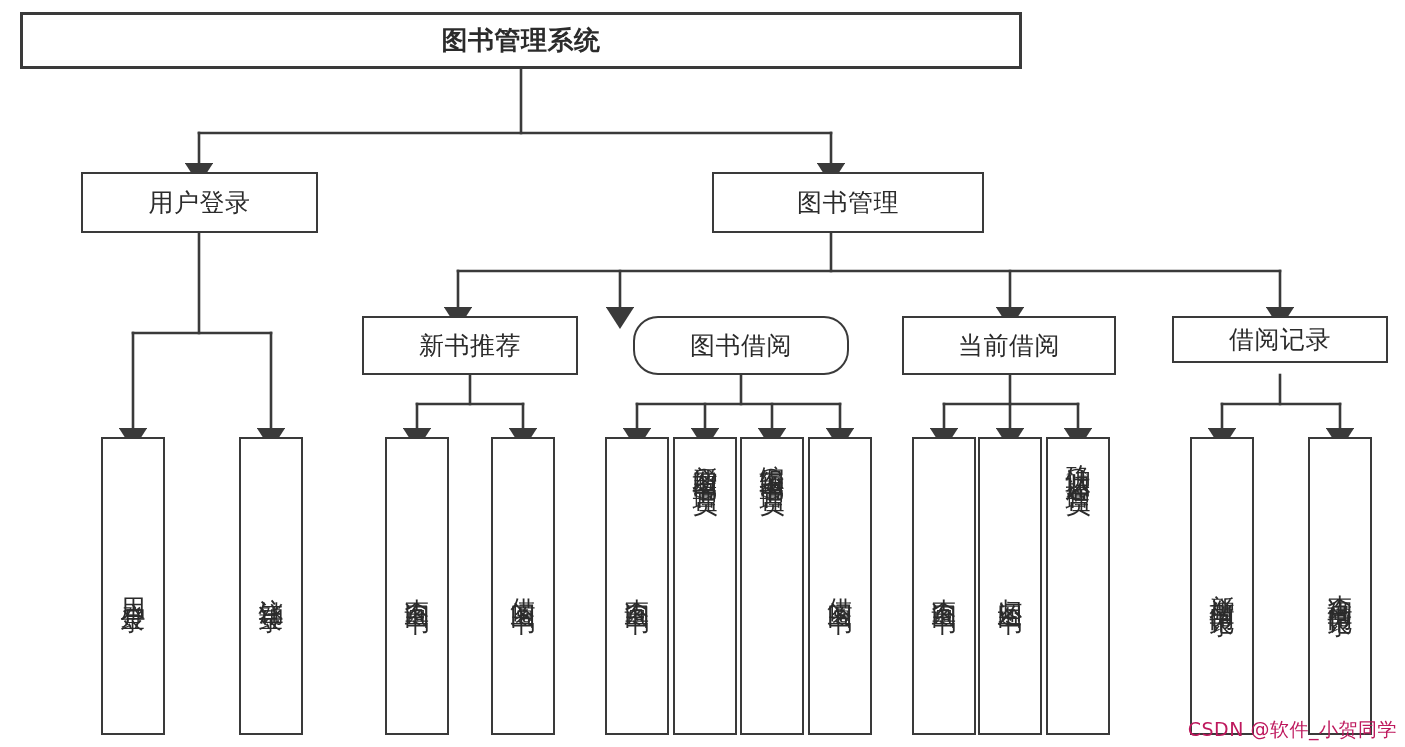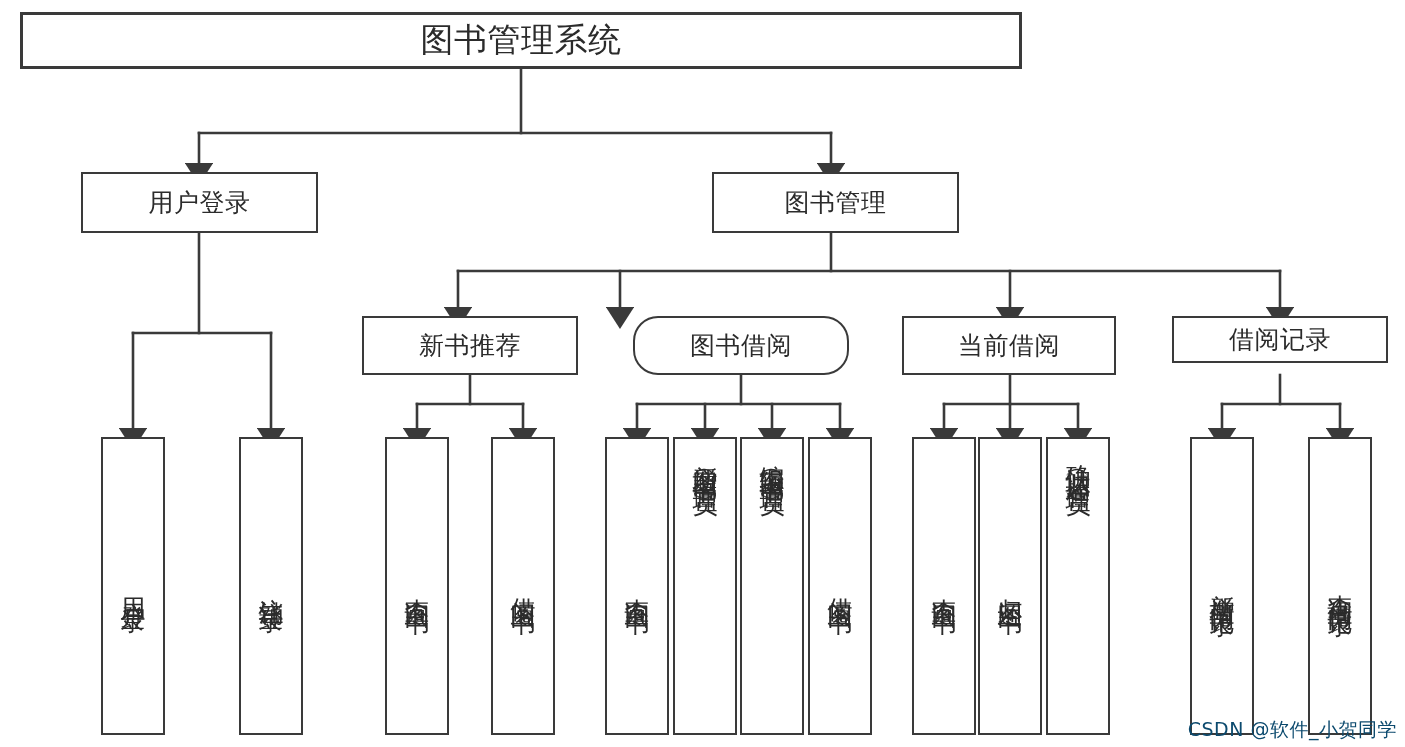--- a/index.html
+++ b/index.html
@@ -43,21 +43,22 @@
     line-height: 1.18;
     letter-spacing: 0.5px;
     color: #2b2b2b;
   }
   
   .node.horiz .node-label {
     font-size: 25px;
     white-space: nowrap;
   }
   .node.root .node-label {
-    font-size: 33px;
+    font-size: 26px;
+    font-weight: bold;
   }
   
   .node.vert {
     align-items: flex-start;
     justify-content: center;
     padding-top: 6px;
   }
   .node.vert .node-label {
     writing-mode: vertical-rl;
     text-orientation: upright;
@@ -69,21 +70,21 @@
   }
   .node.vert.centered {
     align-items: center;
     padding-top: 0;
   }
   .watermark {
     position: absolute;
     right: 8px;
     bottom: 4px;
     font-size: 19px;
-    color: #0c4a6e;
+    color: #be185d;
     white-space: nowrap;
     letter-spacing: 0.5px;
   }
 </style>
 </head>
 <body>
 
 <div id="stage">
 
   <svg id="edges" viewBox="0 0 1405 747" width="1405" height="747" xmlns="http://www.w3.org/2000/svg">
@@ -136,21 +137,21 @@
     </g>
   </svg>
 
   <div class="node root horiz" style="left:20px; top:12px; width:1002px; height:57px;">
     <span class="node-label">图书管理系统</span>
   </div>
 
   <div class="node horiz" style="left:81px; top:172px; width:237px; height:61px;">
     <span class="node-label">用户登录</span>
   </div>
-  <div class="node horiz" style="left:712px; top:172px; width:247px; height:61px;">
+  <div class="node horiz" style="left:712px; top:172px; width:272px; height:61px;">
     <span class="node-label">图书管理</span>
   </div>
 
   <div class="node horiz" style="left:362px; top:316px; width:216px; height:59px;align-items:center;">
     <span class="node-label">新书推荐</span>
   </div>
   <div class="node horiz" style="left:633px; top:316px; width:216px; height:59px;border-radius:25px;">
     <span class="node-label">图书借阅</span>
   </div>
   <div class="node horiz" style="left:902px; top:316px; width:214px; height:59px;">

